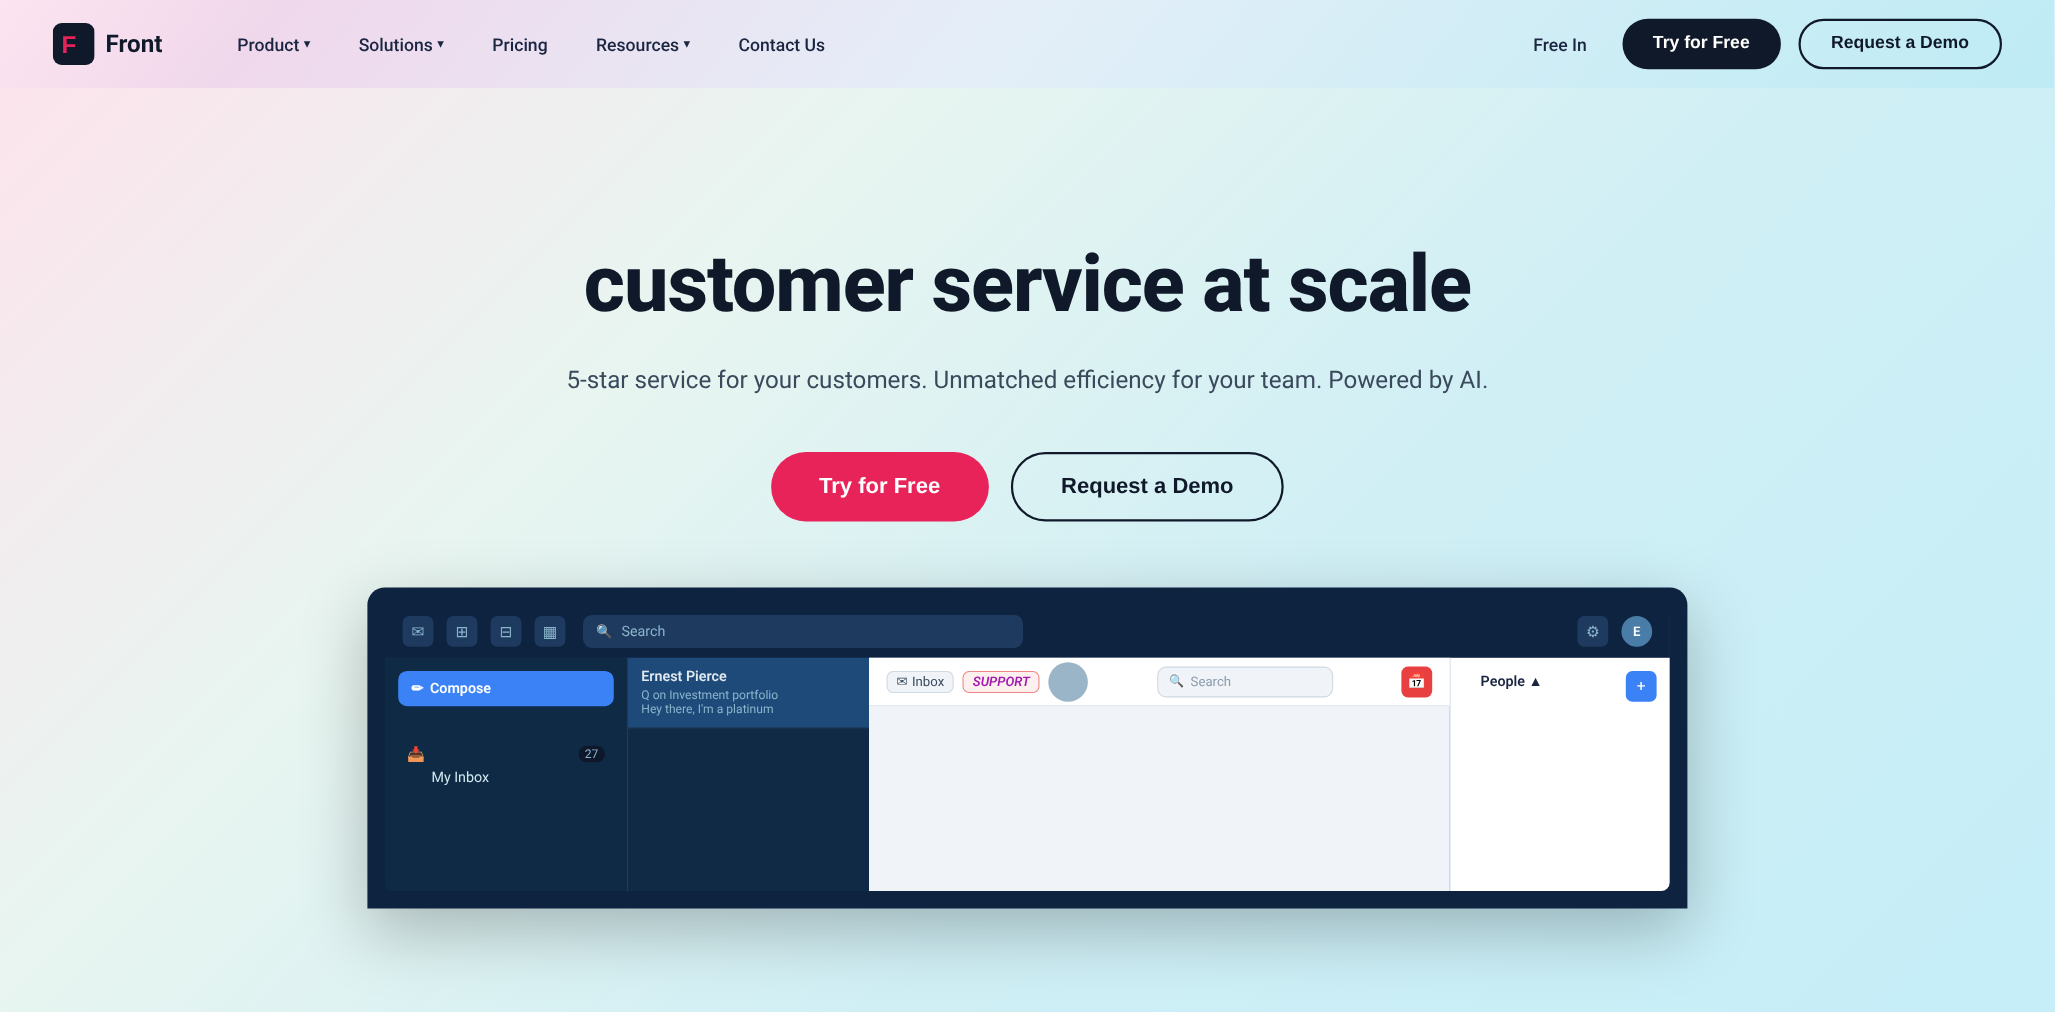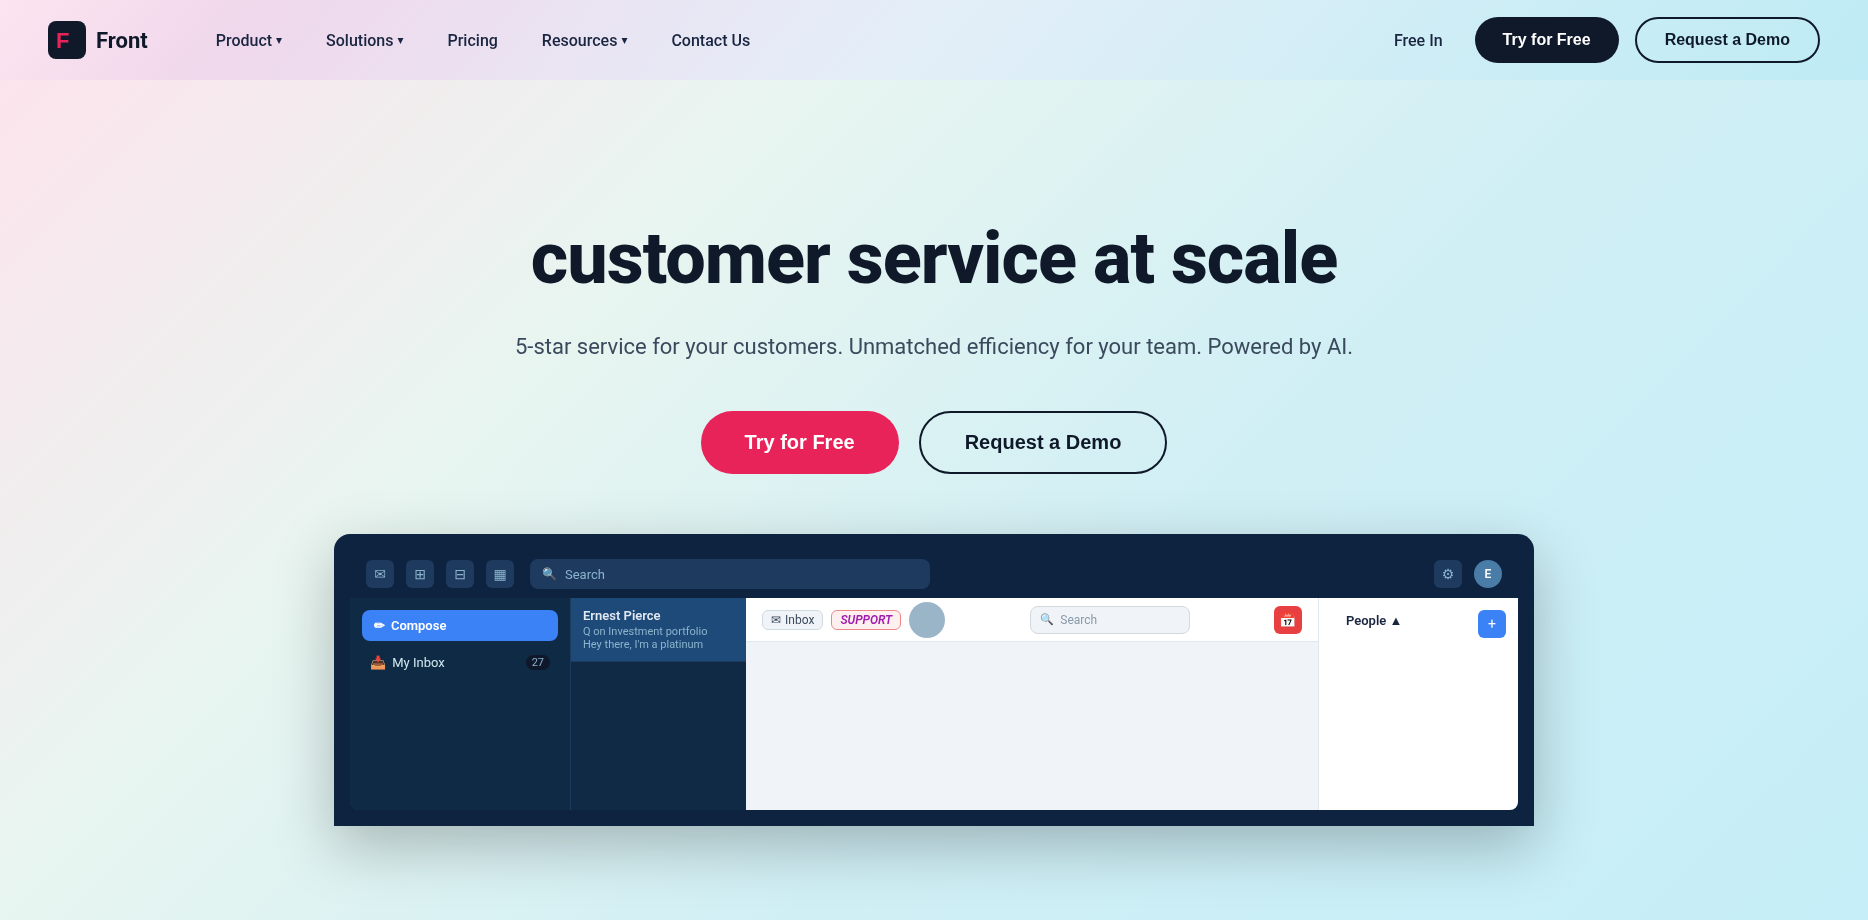--- a/index.html
+++ b/index.html
@@ -262,21 +262,21 @@
     }
     .sidebar-item-row span { display: flex; align-items: center; gap: 6px; }
     .badge-count {
       background: #0f172a;
       border-radius: 10px;
       padding: 1px 6px;
       font-size: 11px;
       color: #8ab4cc;
     }
     .app-messages {
-      width: 176px;
+      width: 220px;
       background: #102a45;
       border-left: 1px solid #1e3a5f;
     }
     .message-item {
       padding: 10px 12px;
       border-bottom: 1px solid #1e3a5f;
       cursor: pointer;
     }
     .message-item.active {
       background: #1e4a7a;
@@ -474,21 +474,21 @@
         <div class="app-body">
 
           <div class="app-sidebar">
             <div class="compose-btn">
               <span>✏</span>
               <span>Compose</span>
             </div>
             <div class="sidebar-item-row">
               <span>
                 <span>📥</span>
-                <span style="color:#d0e8f0;">My Inbox</span>
+                <span style="color:#d0e8f0;margin-top:44px;">My Inbox</span>
               </span>
               <span class="badge-count">27</span>
             </div>
           </div>
 
           <div class="app-messages">
             <div class="message-item active">
               <div class="msg-name">Ernest Pierce</div>
               <div class="msg-preview">Q on Investment portfolio</div>
               <div class="msg-preview">Hey there, I'm a platinum</div>

